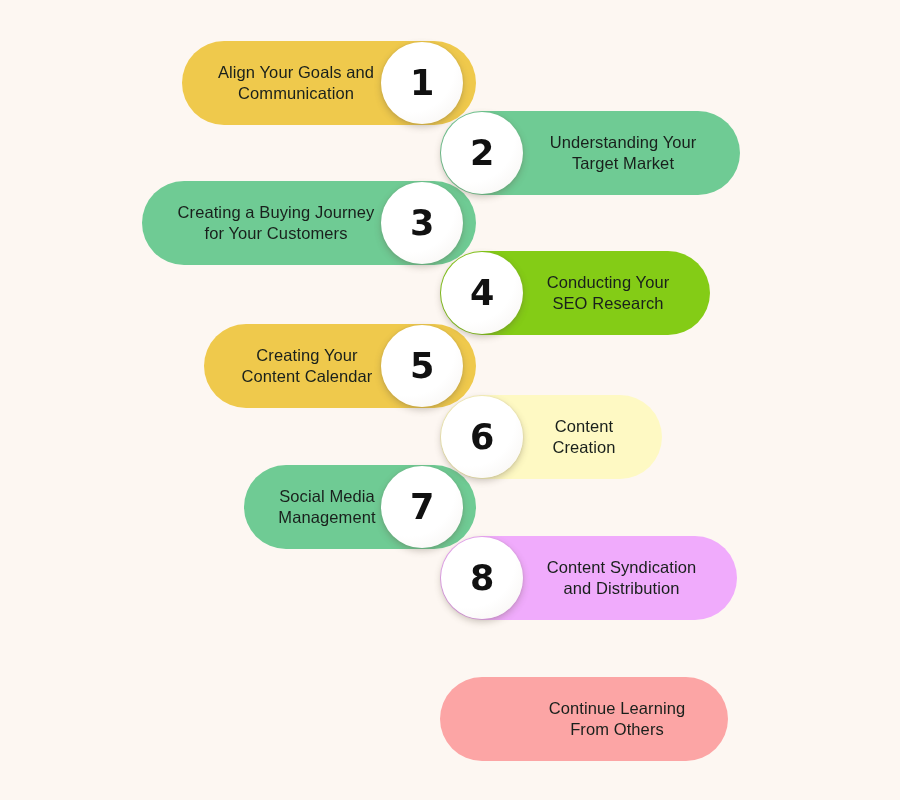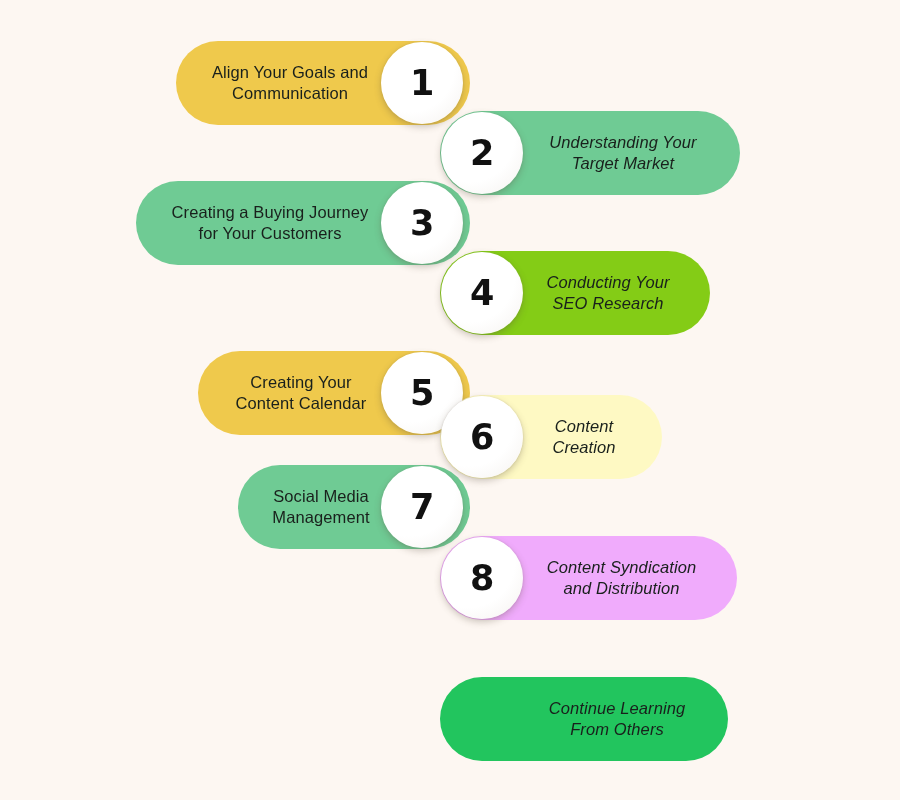--- a/index.html
+++ b/index.html
@@ -25,31 +25,30 @@
   .pill {
     position: absolute;
     top: 0;
     height: 84px;
     border-radius: 42px;
     box-sizing: border-box;
     display: flex;
     align-items: center;
   }
   .step-row.left .pill {
-    left: 6px;
+    left: 12px;
     justify-content: flex-start;
     padding-left: 26px;
     padding-right: 92px;
   }
   .step-row.right .pill {
     left: 0;
     justify-content: flex-start;
     padding-right: 26px;
     padding-left: 92px;
-    font-style: italic;
   }
   .pill-label {
     font-size: 16.5px;
     line-height: 1.28;
     color: #19201c;
     text-align: center;
     white-space: pre-line;
     font-weight: 400;
     letter-spacing: 0.1px;
     width: 100%;
@@ -112,21 +111,21 @@
     </div>
     <div class="step-row right" style="left: 440px; top: 251px; width: 270px;">
       <div class="pill" style="width: 270px; background: #84cc16;">
         <div class="pill-label">Conducting Your
 SEO Research</div>
       </div>
       <div class="num-circle">
         <span>4</span>
       </div>
     </div>
-    <div class="step-row left" style="left: 192px; top: 324px; width: 272px; margin-top: 27px;">
+    <div class="step-row left" style="left: 192px; top: 324px; width: 272px;">
       <div class="pill" style="width: 272px; background: rgb(239, 201, 76);">
         <div class="pill-label">Creating Your
 Content Calendar</div>
       </div>
       <div class="num-circle">
         <span>5</span>
       </div>
     </div>
     <div class="step-row right" style="left: 440px; top: 395px; width: 222px;">
       <div class="pill" style="width: 222px; background: #fef9c3;">
@@ -149,18 +148,18 @@
     <div class="step-row right" style="left: 440px; top: 536px; width: 297px;">
       <div class="pill" style="width: 297px; background: #f0abfc;">
         <div class="pill-label">Content Syndication
 and Distribution</div>
       </div>
       <div class="num-circle">
         <span>8</span>
       </div>
     </div>
     <div class="step-row right" style="left: 440px; top: 677px; width: 288px;">
-      <div class="pill" style="width: 288px; background: #22c55e;">
+      <div class="pill" style="width: 288px; background: #fca5a5;">
         <div class="pill-label">Continue Learning
 From Others</div>
       </div>
     </div>
   </div>
 
 </body></html>

